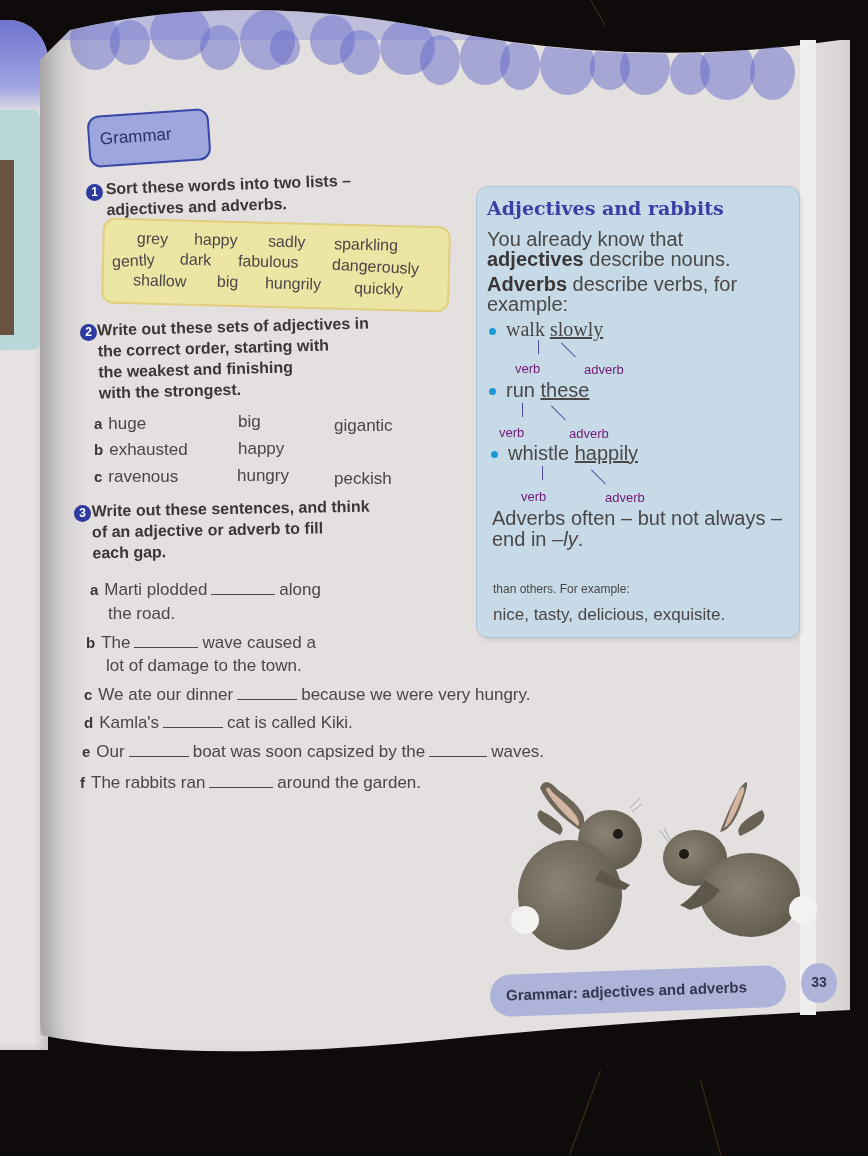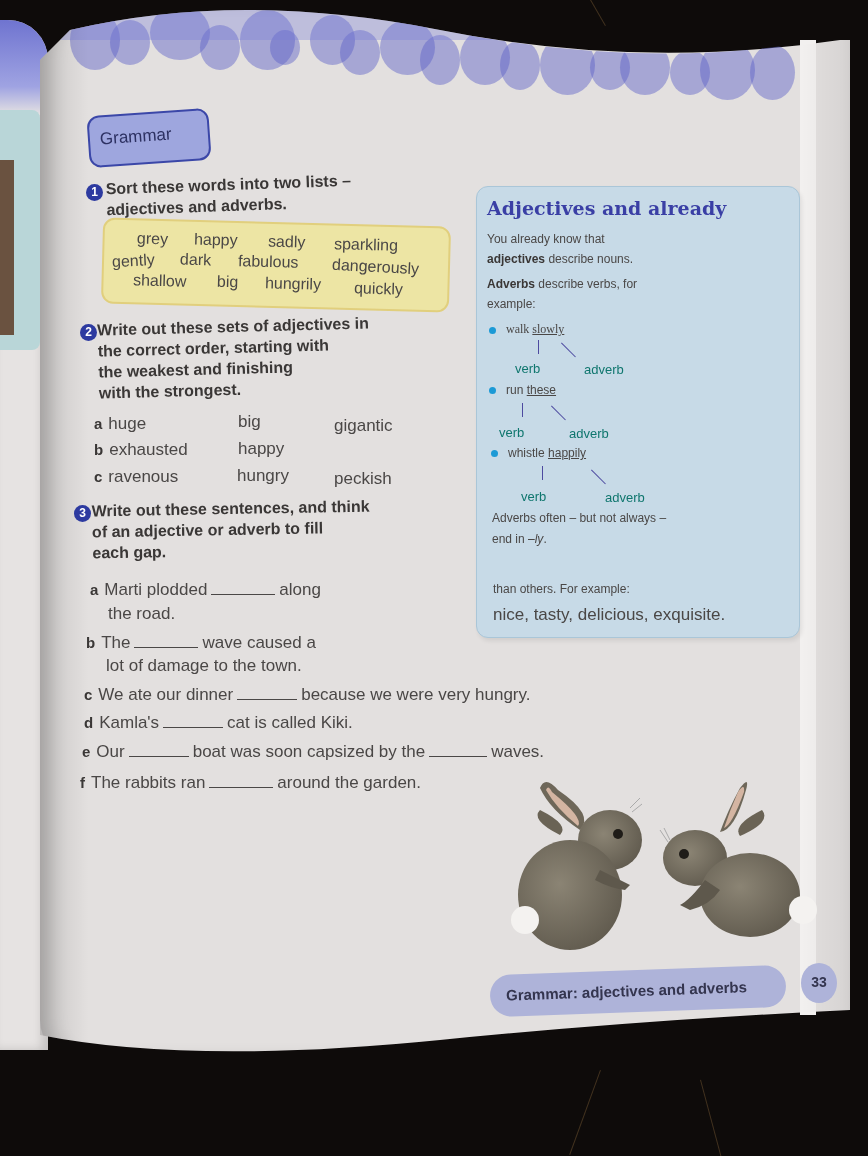--- a/index.html
+++ b/index.html
@@ -38,25 +38,25 @@
     border:2px solid #e1cf7d;border-radius:12px;transform:rotate(1.5deg);}
   .word{position:absolute;font-size:16px;color:#4a4746;white-space:nowrap;}
   .item{position:absolute;font-size:17px;color:#4a4746;white-space:nowrap;}
   .lbl{font-weight:bold;color:#3a3736;margin-right:6px;font-size:15px;}
   .gap{display:inline-block;border-bottom:1px solid #4a4746;height:2px;vertical-align:baseline;margin:0 4px;}
   
   .info{position:absolute;left:476px;top:186px;width:322px;height:450px;background:#c7dae7;
     border:1px solid #aac6d8;border-radius:12px;box-shadow:2px 3px 4px rgba(0,0,0,0.08);}
   .info-title{position:absolute;left:10px;top:10px;font-family:"DejaVu Serif",serif;font-weight:bold;
     font-size:19px;color:#3a3fa5;white-space:nowrap;}
-  .info-text{position:absolute;left:10px;font-size:12px;color:#4a4746;line-height:20px;white-space:nowrap;}
+  .info-text{position:absolute;left:10px;font-size:20px;color:#4a4746;line-height:20px;white-space:nowrap;}
   .info-text b{color:#3a3736;}
   .bullet{display:inline-block;width:7px;height:7px;border-radius:50%;background:#1c9ad6;margin-right:10px;vertical-align:middle;}
   .ul{text-decoration:underline;}
-  .small-lbl{position:absolute;font-size:13px;color:#0f766e;}
+  .small-lbl{position:absolute;font-size:13px;color:#701a75;}
   .arrow{position:absolute;width:1px;background:#4d4aa0;transform-origin:bottom center;}
   
   .footer-pill{position:absolute;left:490px;top:970px;width:296px;height:42px;background:#aeb3d9;
     border-radius:21px;transform:rotate(-2deg);}
   .footer-pill span{position:absolute;left:16px;top:12px;font-size:15px;font-weight:bold;color:#34354f;}
   .page-num{position:absolute;left:801px;top:963px;width:36px;height:40px;border-radius:50%;background:#aeb3d9;
     text-align:center;line-height:38px;font-size:14px;color:#34354f;font-weight:bold;}
   
   .rabbit{position:absolute;}
 </style>
@@ -173,21 +173,21 @@
 
 <div class="item" style="left:82px;top:742px;">
   <span class="lbl">e</span><span>Our</span><span class="gap" style="width:60px;"></span><span>boat was soon capsized by the</span><span class="gap" style="width:58px;"></span><span>waves.</span>
 </div>
 
 <div class="item" style="left:80px;top:773px;">
   <span class="lbl">f</span><span>The rabbits ran</span><span class="gap" style="width:64px;"></span><span>around the garden.</span>
 </div>
 
 <div class="info">
-  <div class="info-title">Adjectives and already</div>
+  <div class="info-title">Adjectives and rabbits</div>
   <div class="info-text" style="top:42px;">You already know that</div>
   <div class="info-text" style="top:62px;">
     <b>adjectives</b><span> describe nouns.</span>
   </div>
   <div class="info-text" style="top:87px;">
     <b>Adverbs</b><span> describe verbs, for</span>
   </div>
   <div class="info-text" style="top:107px;">example:</div>
 
   <div class="info-text" style="left:12px;top:132px;font-family:Liberation Serif, serif;">

